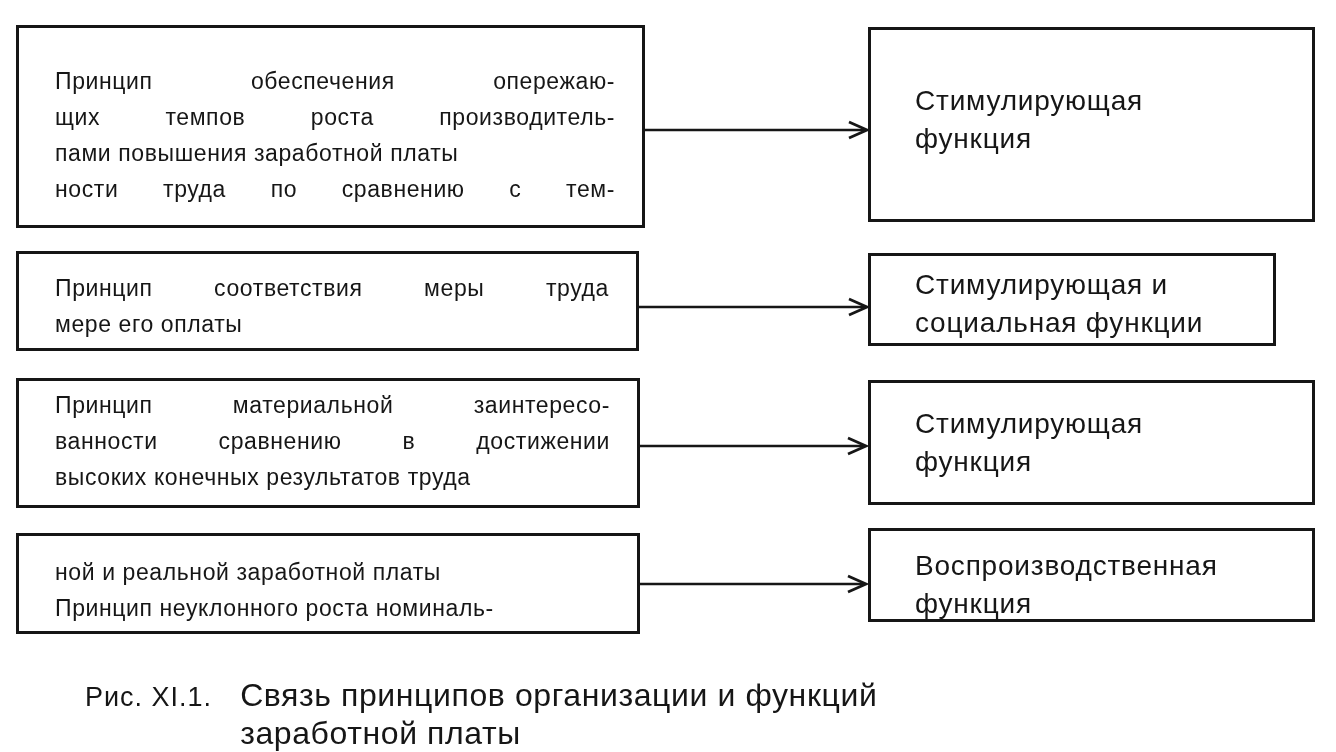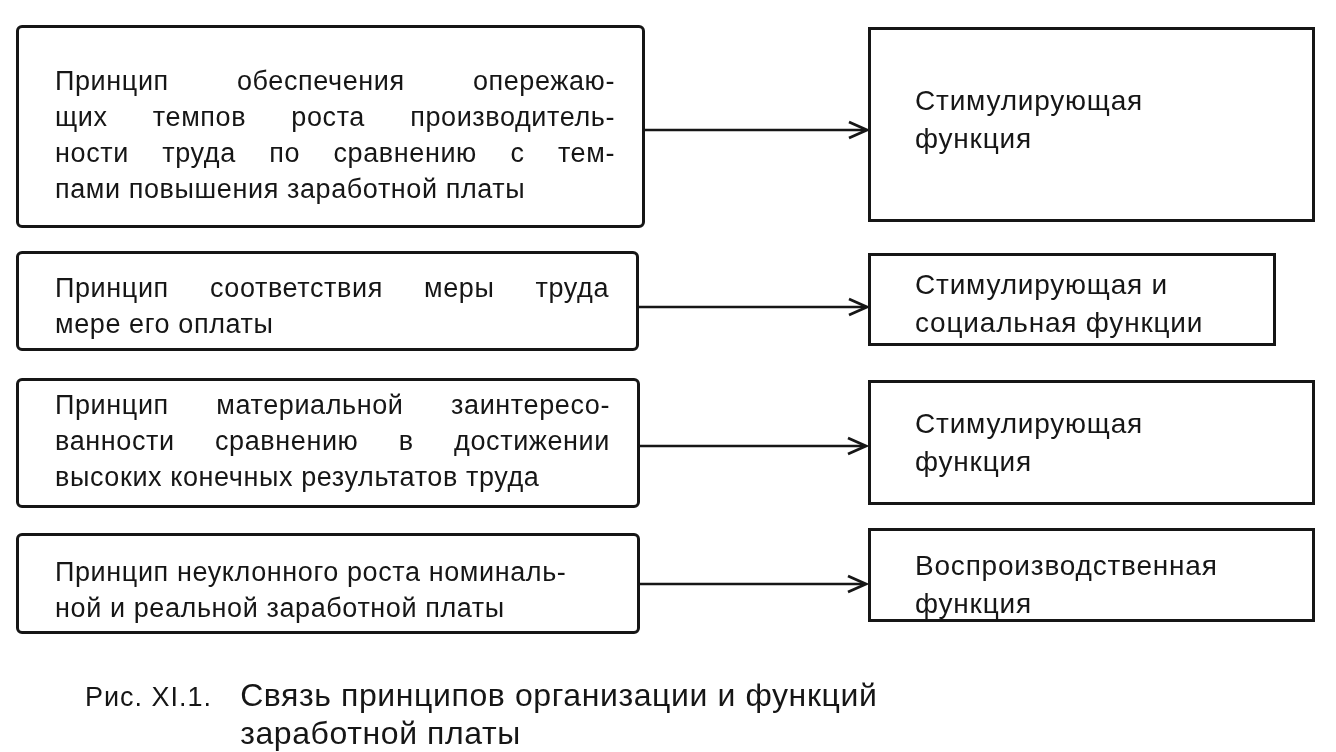--- a/index.html
+++ b/index.html
@@ -12,24 +12,23 @@
     color: #161616;
     overflow: hidden;
   }
   .box {
     position: absolute;
     box-sizing: border-box;
     border: 3px solid #161616;
     background: #ffffff;
   }
   .pbox {
-    font-size: 27px;
+    font-size: 23px;
     line-height: 36px;
     letter-spacing: 0.6px;
-    border-radius: 6px;
   }
   .fbox {
     font-size: 28px;
     line-height: 38px;
     letter-spacing: 0.8px;
   }
   .ln { display: block; }
   .just { text-align: justify; text-align-last: justify; }
   .arrow { position: absolute; }
   .caption {
@@ -53,22 +52,22 @@
   }
 </style>
 </head>
 <body>
 
 <div class="canvas">
 
   <div class="box pbox" style="left:16px; top:25px; width:629px; height:203px; padding:35px 27px 0 36px;">
     <span class="ln just">Принцип обеспечения опережаю-</span>
     <span class="ln just">щих темпов роста производитель-</span>
+    <span class="ln">пами повышения заработной платы</span>
     <span class="ln just">ности труда по сравнению с тем-</span>
-    <span class="ln">пами повышения заработной платы</span>
   </div>
   <svg class="arrow" style="left:643px; top:120px;" width="228" height="20" viewBox="0 0 228 20">
     <line x1="0" y1="10" x2="222" y2="10" stroke="#161616" stroke-width="2.4"></line>
     <polyline points="206,2 224,10 206,18" fill="none" stroke="#161616" stroke-width="2.8"></polyline>
   </svg>
   <div class="box fbox" style="left:868px; top:27px; width:447px; height:195px; padding:52px 20px 0 44px;">
     <span class="ln">Стимулирующая</span>
     <span class="ln">функция</span>
   </div>
 
@@ -93,22 +92,22 @@
   <svg class="arrow" style="left:638px; top:436px;" width="232" height="20" viewBox="0 0 232 20">
     <line x1="0" y1="10" x2="226" y2="10" stroke="#161616" stroke-width="2.4"></line>
     <polyline points="210,2 228,10 210,18" fill="none" stroke="#161616" stroke-width="2.8"></polyline>
   </svg>
   <div class="box fbox" style="left:868px; top:380px; width:447px; height:125px; padding:22px 20px 0 44px;">
     <span class="ln">Стимулирующая</span>
     <span class="ln">функция</span>
   </div>
 
   <div class="box pbox" style="left:16px; top:533px; width:624px; height:101px; padding:18px 22px 0 36px;">
+    <span class="ln">ной и реальной заработной платы</span>
     <span class="ln">Принцип неуклонного роста номиналь-</span>
-    <span class="ln">ной и реальной заработной платы</span>
   </div>
   <svg class="arrow" style="left:638px; top:574px;" width="232" height="20" viewBox="0 0 232 20">
     <line x1="0" y1="10" x2="226" y2="10" stroke="#161616" stroke-width="2.4"></line>
     <polyline points="210,2 228,10 210,18" fill="none" stroke="#161616" stroke-width="2.8"></polyline>
   </svg>
   <div class="box fbox" style="left:868px; top:528px; width:447px; height:94px; padding:16px 20px 0 44px;">
     <span class="ln">Воспроизводственная</span>
     <span class="ln">функция</span>
   </div>
 

